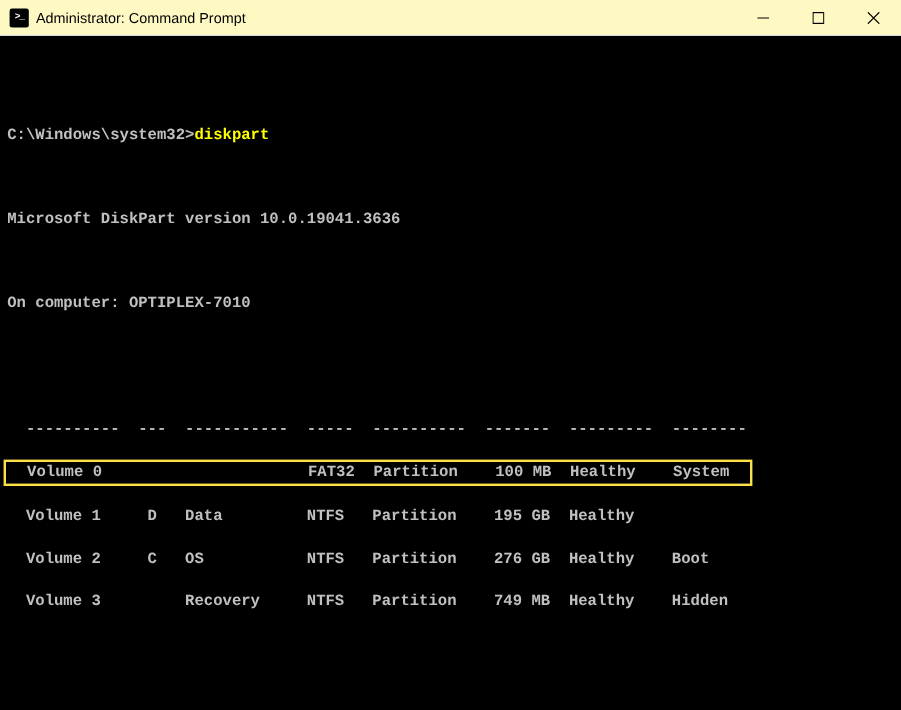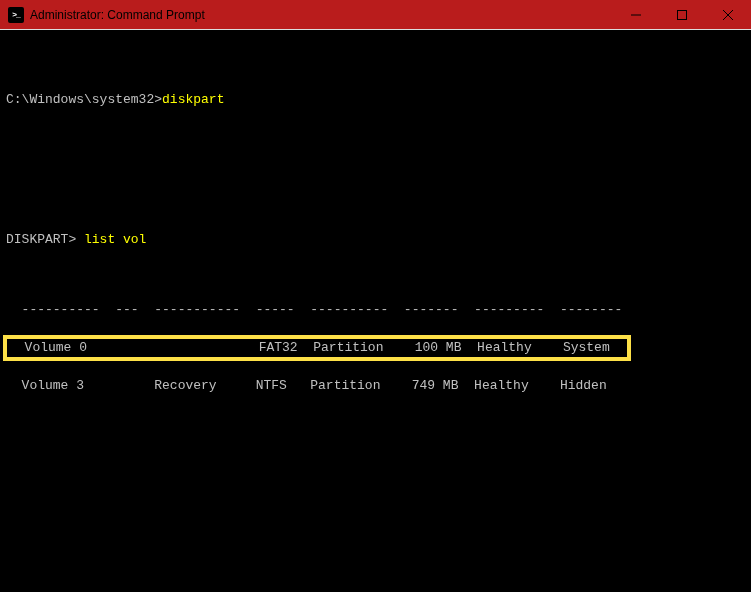--- a/index.html
+++ b/index.html
@@ -1,25 +1,25 @@
 <!DOCTYPE html>
 <html><head>
   <meta charset="utf-8">
   <style>
     * { margin: 0; padding: 0; box-sizing: border-box; }
     body { width: 751px; height: 592px; background: #000; font-family: Consolas, 'Courier New', monospace; font-size: 13px; }
-    .titlebar { height: 30px; background: #b91c1c; display: flex; align-items: center; border-bottom: 1px solid #ddd; }
+    .titlebar { height: 30px; background: #fef9c3; display: flex; align-items: center; border-bottom: 1px solid #ddd; }
     .titlebar-icon { width: 16px; height: 16px; margin: 0 6px 0 8px; background: #000; border-radius: 2px; display: flex; align-items: center; justify-content: center; }
     .titlebar-icon::after { content: ">_"; color: #fff; font-size: 8px; font-weight: bold; letter-spacing: -1px; }
     .titlebar-text { flex: 0 0 auto; color: #000; font-family: 'Segoe UI', sans-serif; font-size: 12px; }
     .titlebar-spacer { flex: 1; }
     .winbtn { width: 46px; height: 30px; display: flex; align-items: center; justify-content: center; color: #000; }
-    .terminal { padding: 8px 6px; color: #c0c0c0; line-height: 1.35; white-space: pre; background: #000; height: calc(100% - 30px); overflow: hidden; }
+    .terminal { padding: 21px 6px; color: #c0c0c0; line-height: 1.35; white-space: pre; background: #000; height: calc(100% - 30px); overflow: hidden; font-weight: bold; }
     .yellow { color: #ffff00; }
-    .hl-row { display: inline-block; border: 4px solid #fde047; padding: 0 2px; margin: -1px -3px; text-align: center; }
+    .hl-row { display: inline-block; border: 2px solid #fde047; padding: 0 2px; margin: -1px -3px; text-align: center; }
     .line { display: block; }
   </style>
 </head>
 <body>
 
 <div class="titlebar">
   <div class="titlebar-icon"></div>
   <div class="titlebar-text">Administrator: Command Prompt</div>
   <div class="titlebar-spacer"></div>
   <div class="winbtn">
@@ -36,26 +36,29 @@
     <svg width="10" height="10" viewBox="0 0 10 10">
         <path d="M0 0l10 10M10 0L0 10" stroke="currentColor" stroke-width="1"></path>
       </svg>
   </div>
 </div>
 
 <div class="terminal">
 <span class="line"> </span>
 <span class="line"><span>C:\Windows\system32&gt;</span><span class="yellow">diskpart</span></span>
 <span class="line"> </span>
+<span class="line">Microsoft DiskPart version 10.0.19041.3636</span>
 <span class="line"> </span>
+<span class="line">On computer: OPTIPLEX-7010</span>
 <span class="line"> </span>
-<span class="line"><span>DISKPART&gt; </span><span class="yellow">list vol</span></span>
 <span class="line"> </span>
 <span class="line">  ----------  ---  -----------  -----  ----------  -------  ---------  --------</span>
 <span class="line"><span class="hl-row">  Volume 0                      FAT32  Partition    100 MB  Healthy    System  </span></span>
+<span class="line">  Volume 1     D   Data         NTFS   Partition    195 GB  Healthy</span>
+<span class="line">  Volume 2     C   OS           NTFS   Partition    276 GB  Healthy    Boot</span>
 <span class="line">  Volume 3         Recovery     NTFS   Partition    749 MB  Healthy    Hidden</span>
 
 
 
 
 
 
 
 
 

